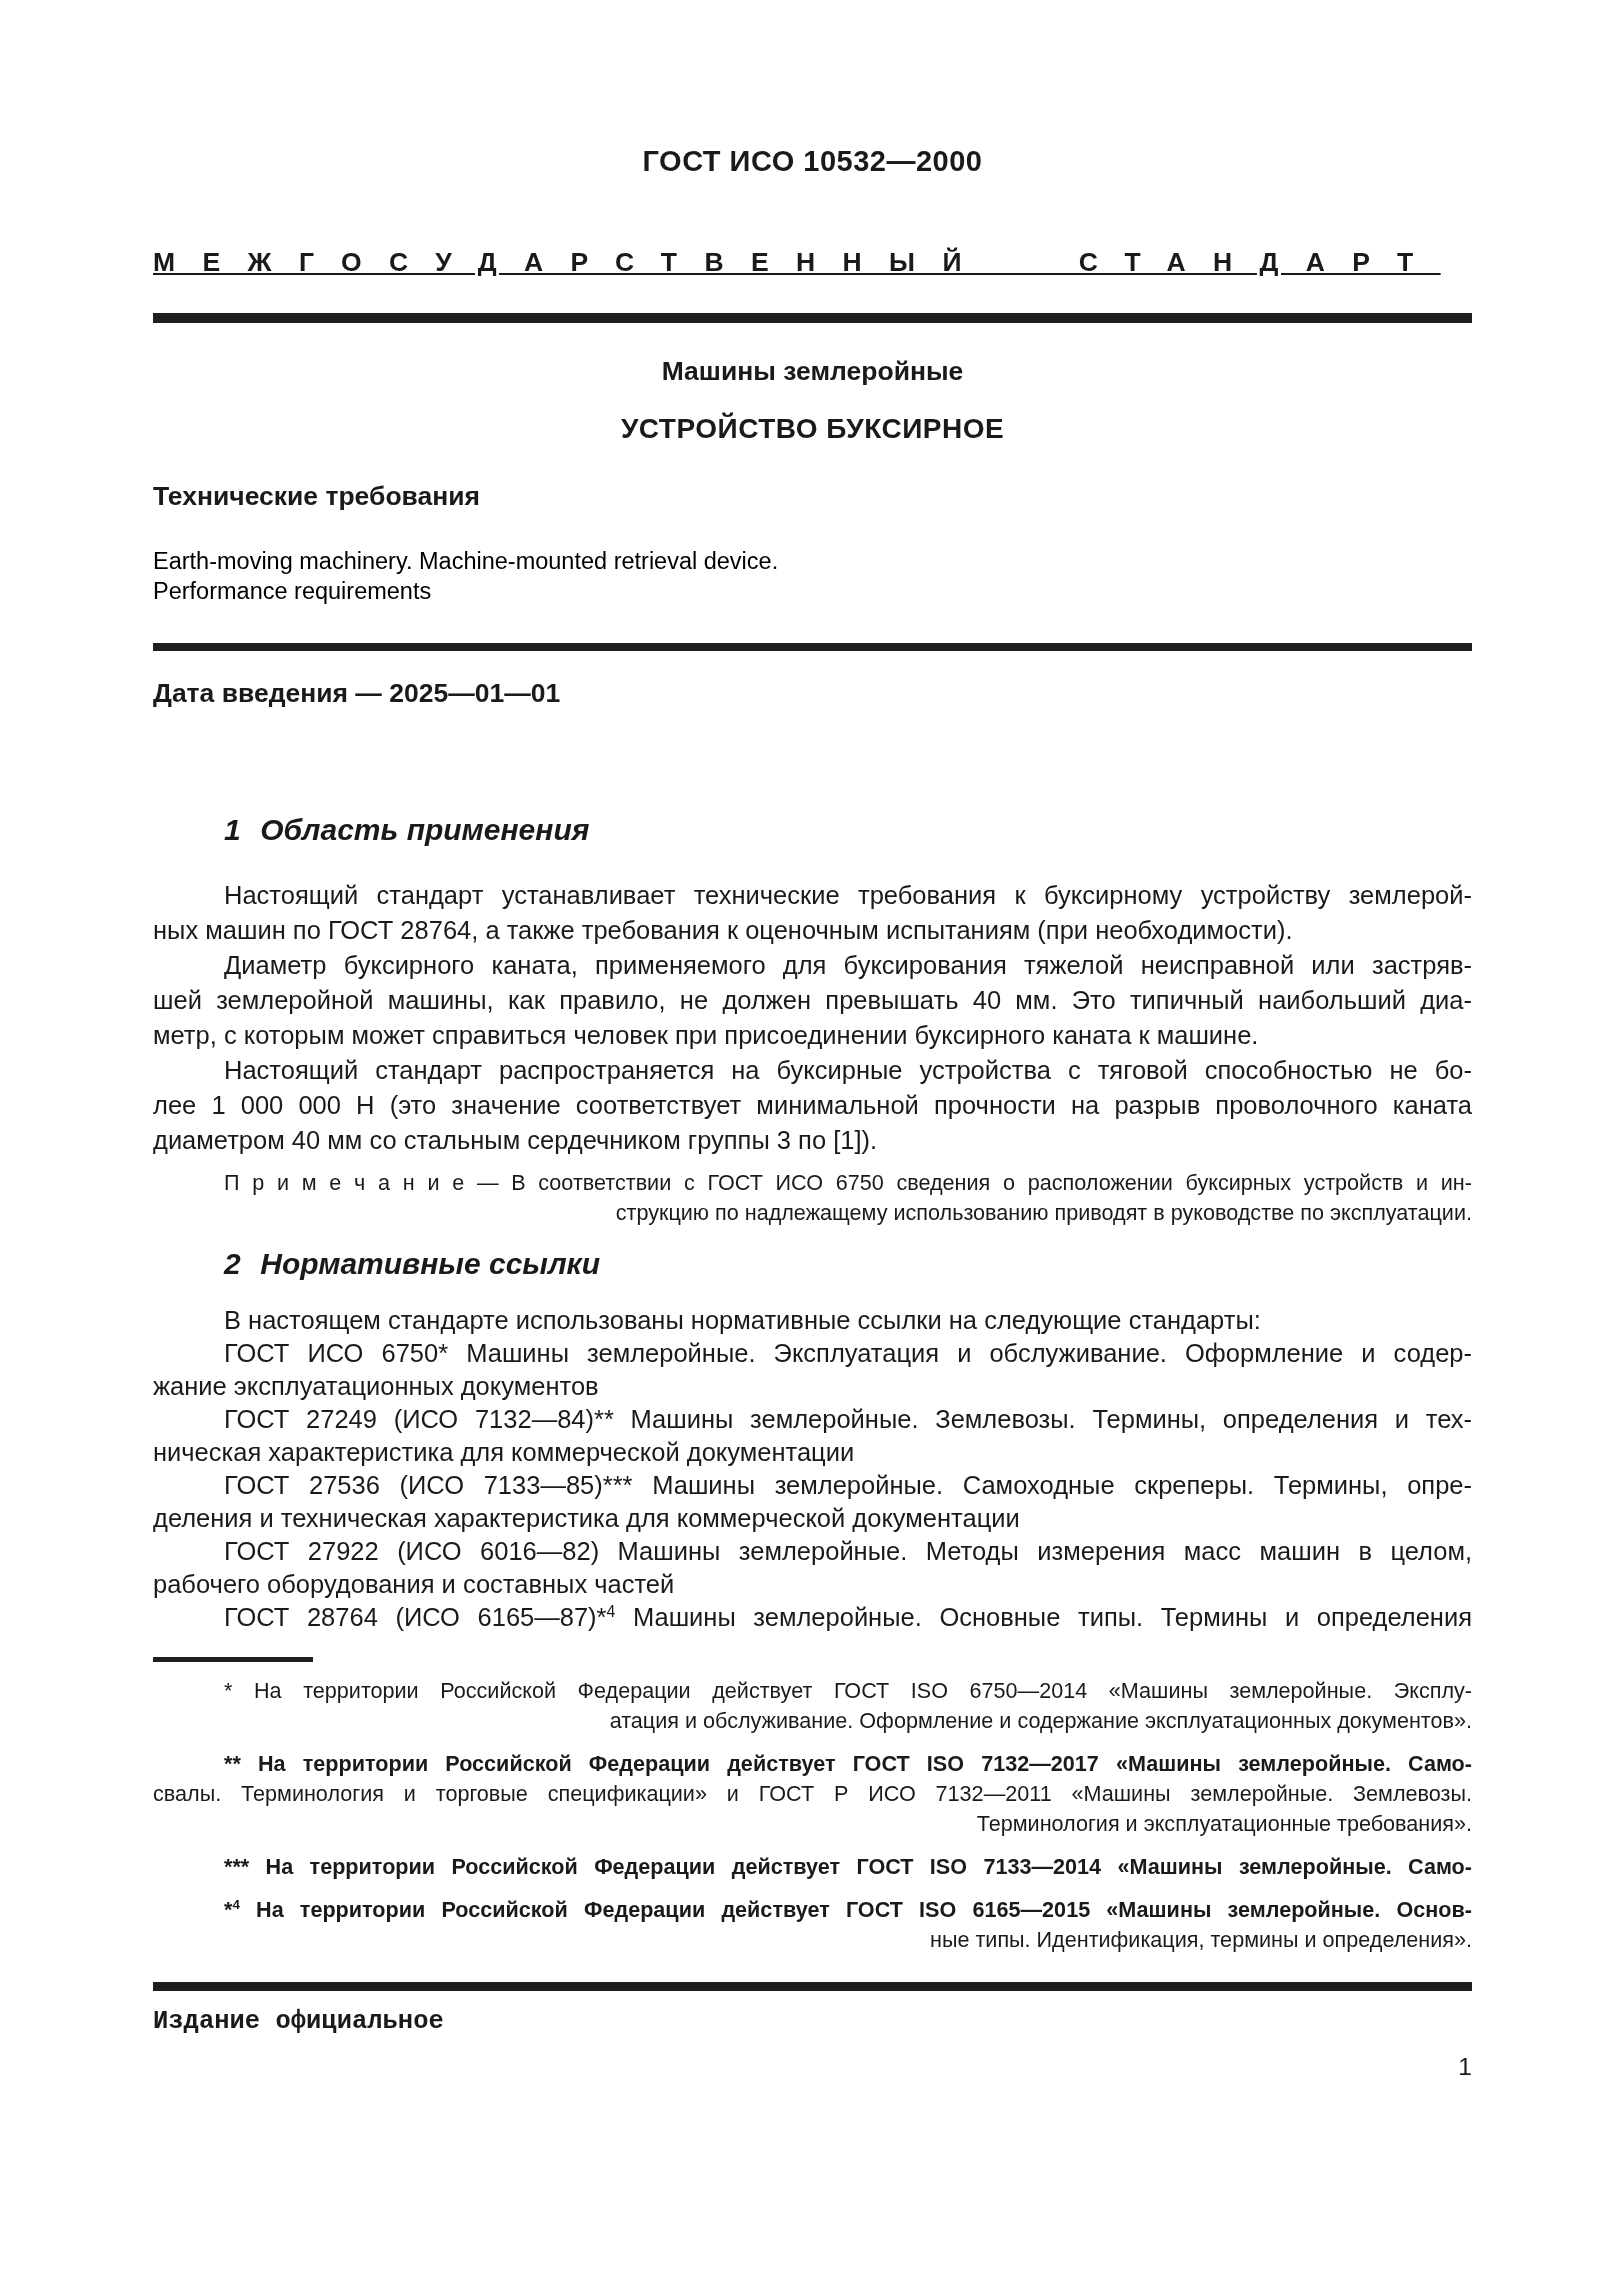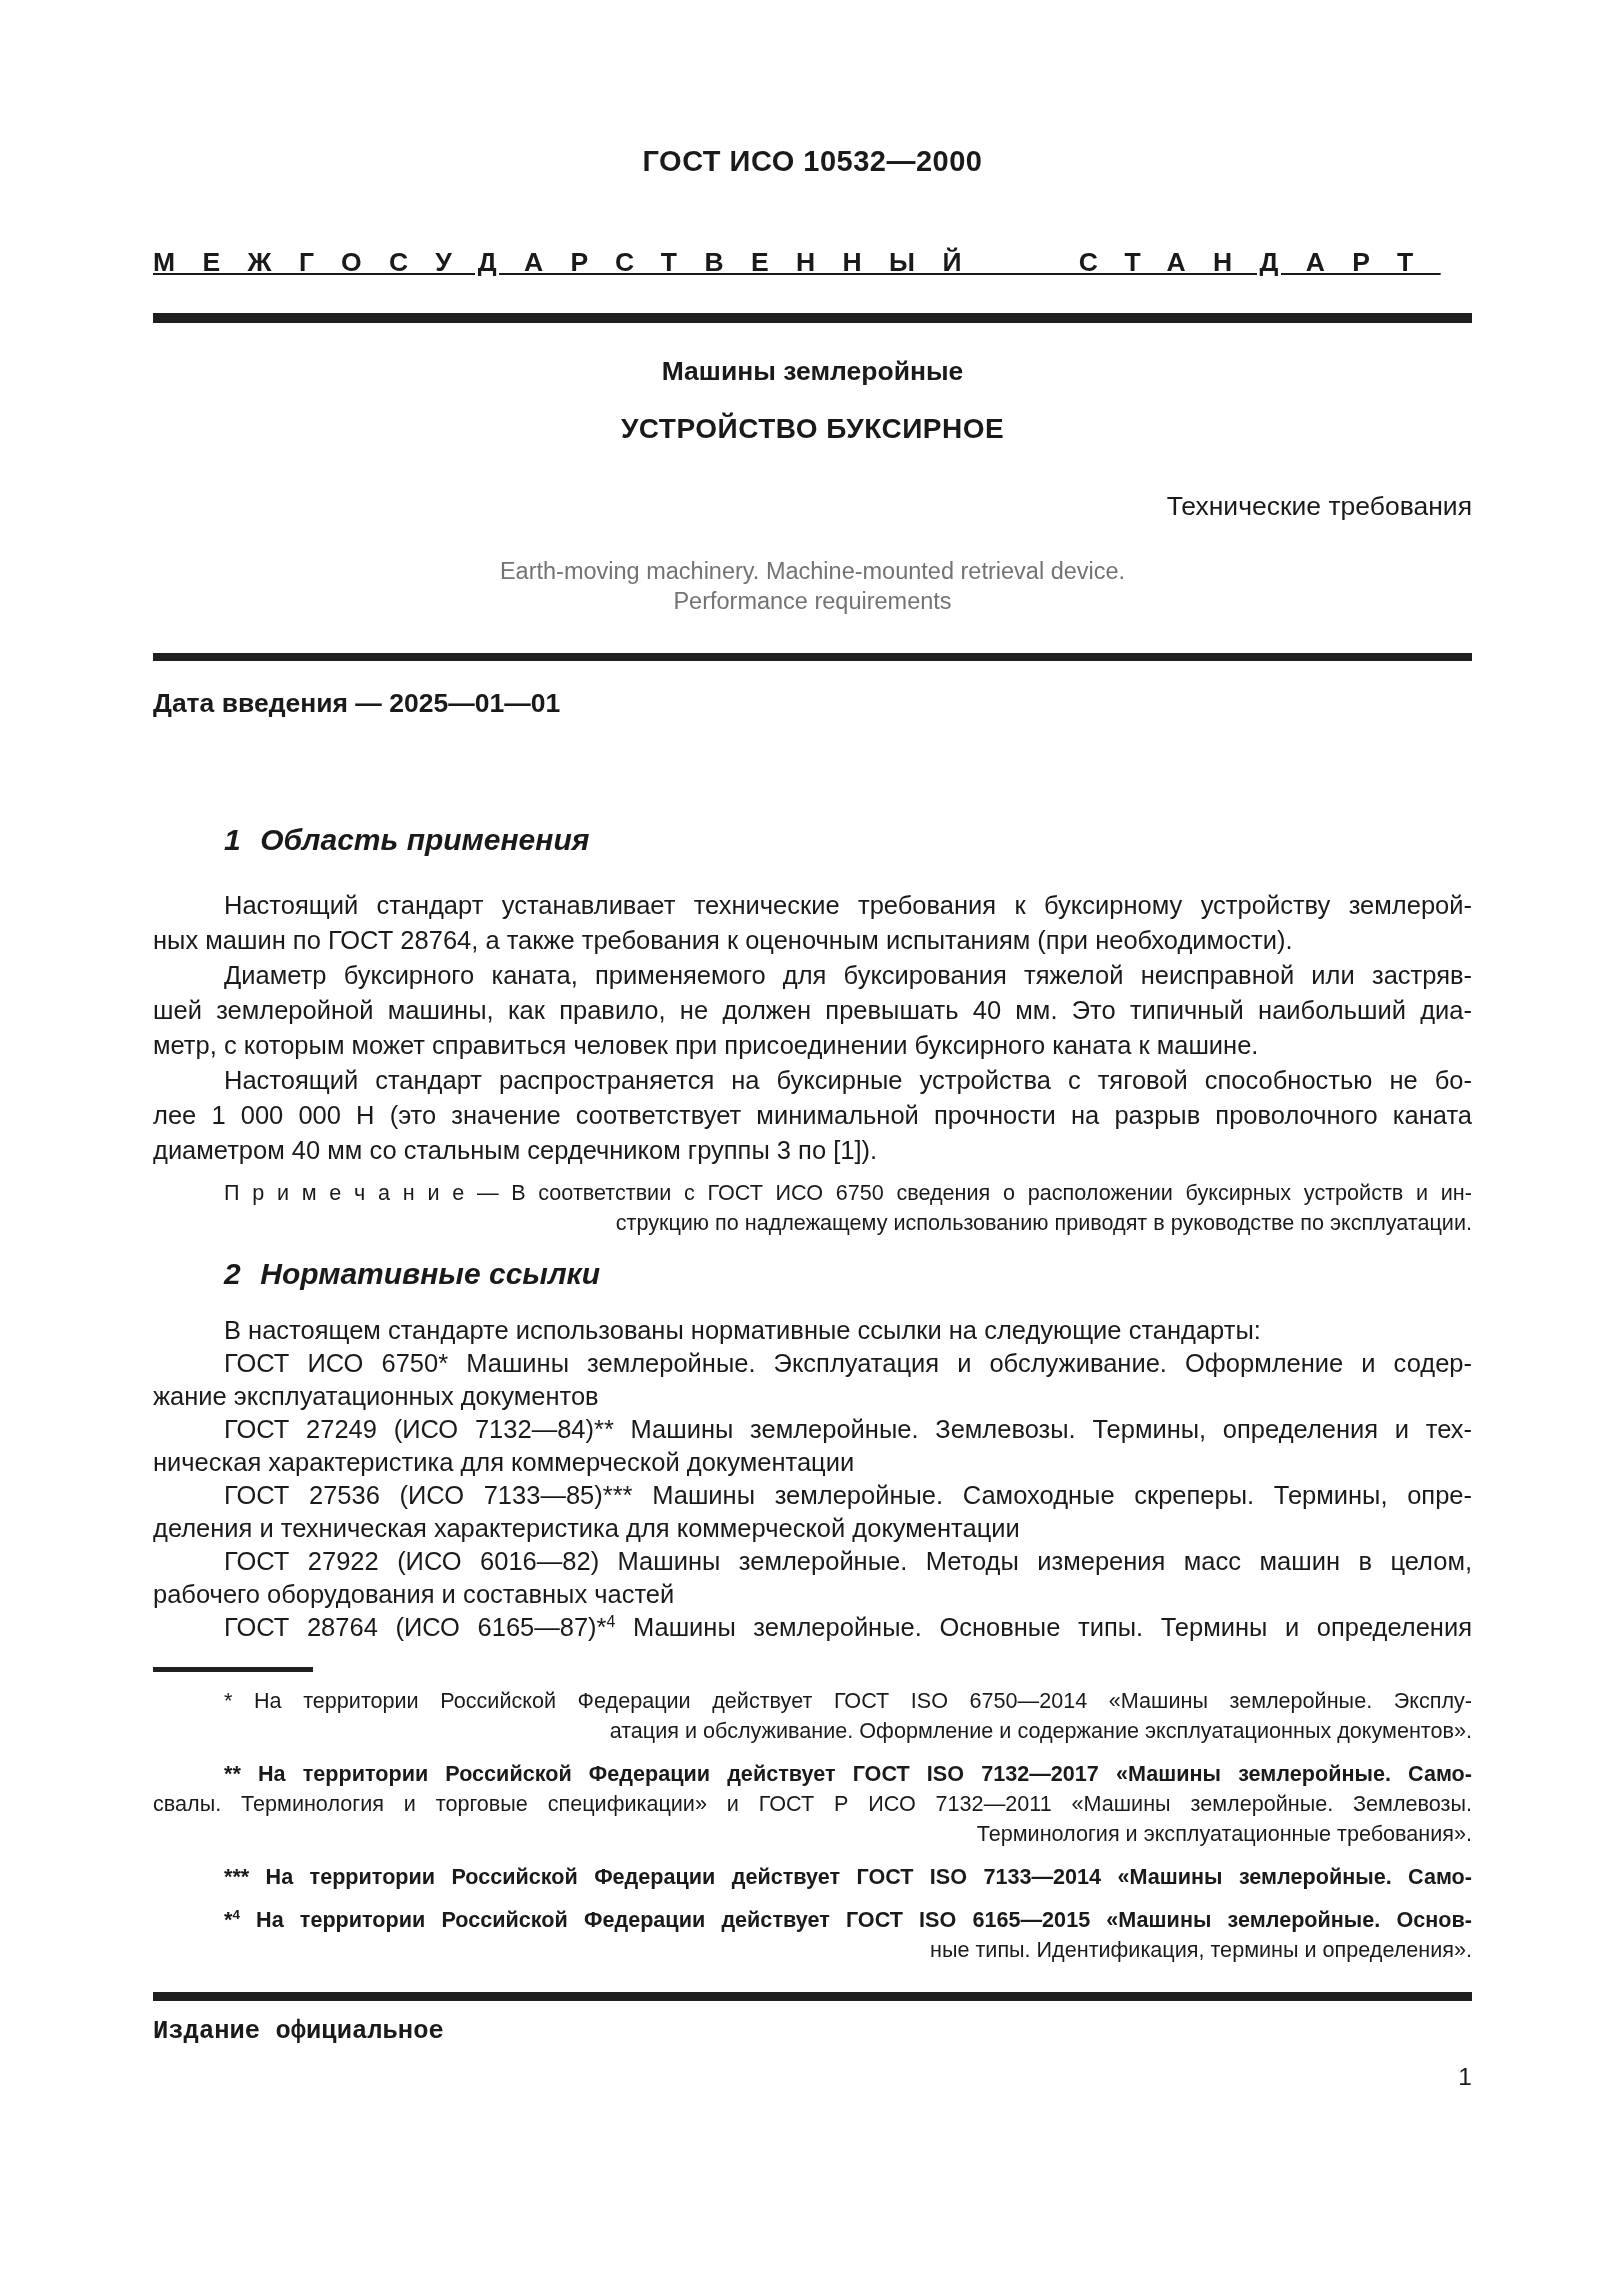--- a/index.html
+++ b/index.html
@@ -37,22 +37,22 @@
     white-space: nowrap;
     overflow: hidden;
     text-decoration: underline;
   }
   .rule { background: #1f1f1f; }
   .rule-1 { margin-top: 31px; height: 9.8px; }
   .rule-2 { margin-top: 37px; height: 7.8px; }
   .rule-3 { margin-top: 27.4px; height: 8.8px; }
   .t-subject   { margin-top: 33px; height: 32px; font-size: 26.5px; font-weight: bold; text-align: center; }
   .t-main      { margin-top: 25.5px; height: 34px; font-size: 28px; font-weight: bold; text-align: center; letter-spacing: 0.5px; }
-  .t-subtitle  { margin-top: 44px; height: 32px; font-size: 26.5px; font-weight: normal; text-align: right; }
-  .t-en        { margin-top: 33px; font-size: 23.5px; line-height: 30px; text-align: center; color: #737373; }
+  .t-subtitle  { margin-top: 34px; height: 32px; font-size: 26.5px; font-weight: bold; text-align: left; }
+  .t-en        { margin-top: 33px; font-size: 23.5px; line-height: 30px; text-align: left; color: #000000; }
   .date-line {
     margin-top: 27.4px;
     height: 33px;
     font-size: 26.5px;
     font-weight: bold;
     text-align: left;
   }
   .sec-h {
     margin-top: 102px;
     height: 37px;

